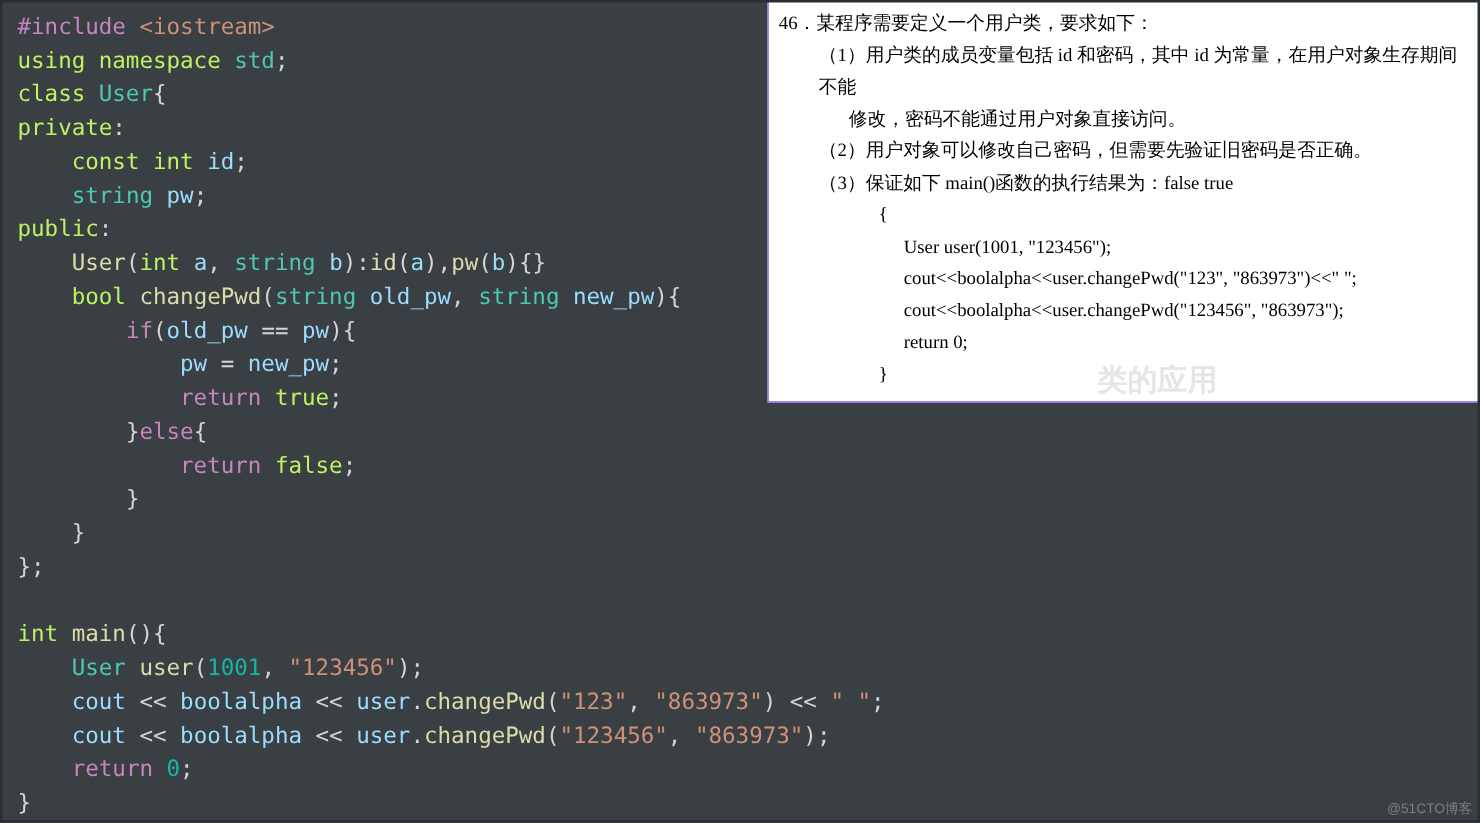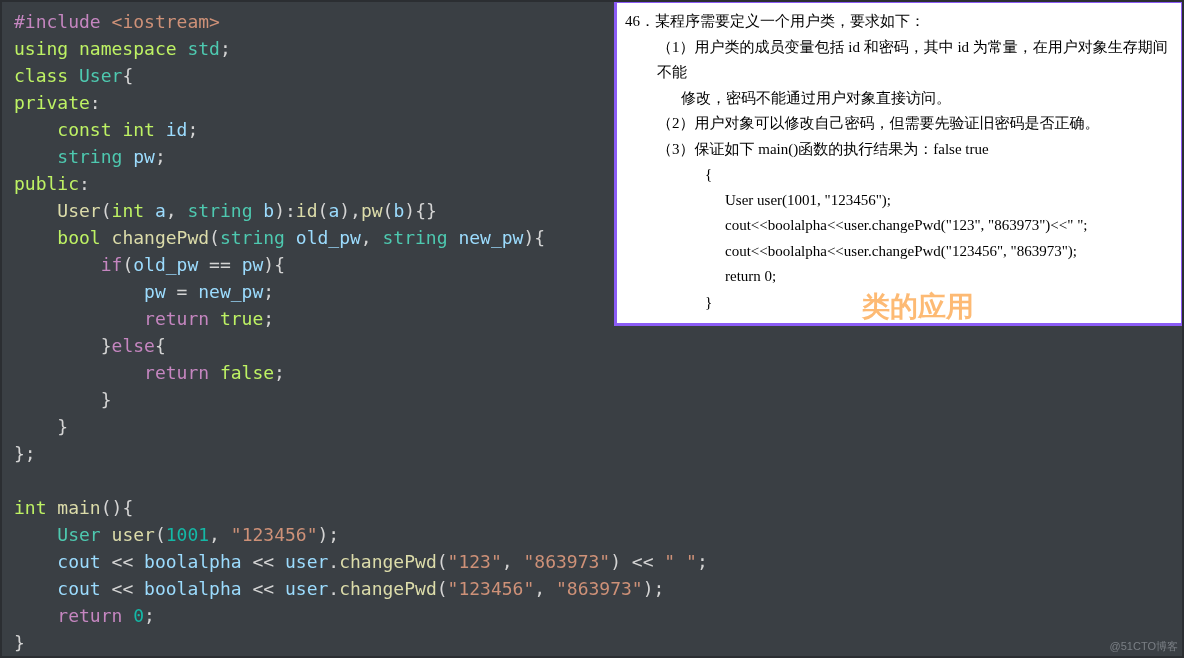--- a/index.html
+++ b/index.html
@@ -31,35 +31,35 @@
     position: absolute;
     top: 0;
     right: 0;
     width: 570px;
     background: #ffffff;
     color: #000;
     font-family: "SimSun", serif;
     font-size: 15px;
     line-height: 1.7;
     padding: 6px 8px 8px 8px;
-    border: 3px solid #8b5cf6;
+    border: 1px solid #8b5cf6;
   }
   .problem-box .indent1 { padding-left: 32px; }
   .problem-box .indent2 { padding-left: 56px; }
   .problem-box .indent3 { padding-left: 80px; }
   .problem-box .indent4 { padding-left: 100px; }
   .mono { font-family: "Times New Roman", serif; }
 
   .caption {
     position: absolute;
     top: 288px;
     right: 210px;
-    color: #fdba74;
+    color: #e5e5e5;
     font-family: "SimHei", sans-serif;
-    font-size: 28px;
+    font-size: 24px;
     font-weight: bold;
   }
   .watermark {
     position: absolute;
     right: 6px;
     bottom: 4px;
     color: #7a7f85;
     font-size: 11px;
     font-family: sans-serif;
   }

